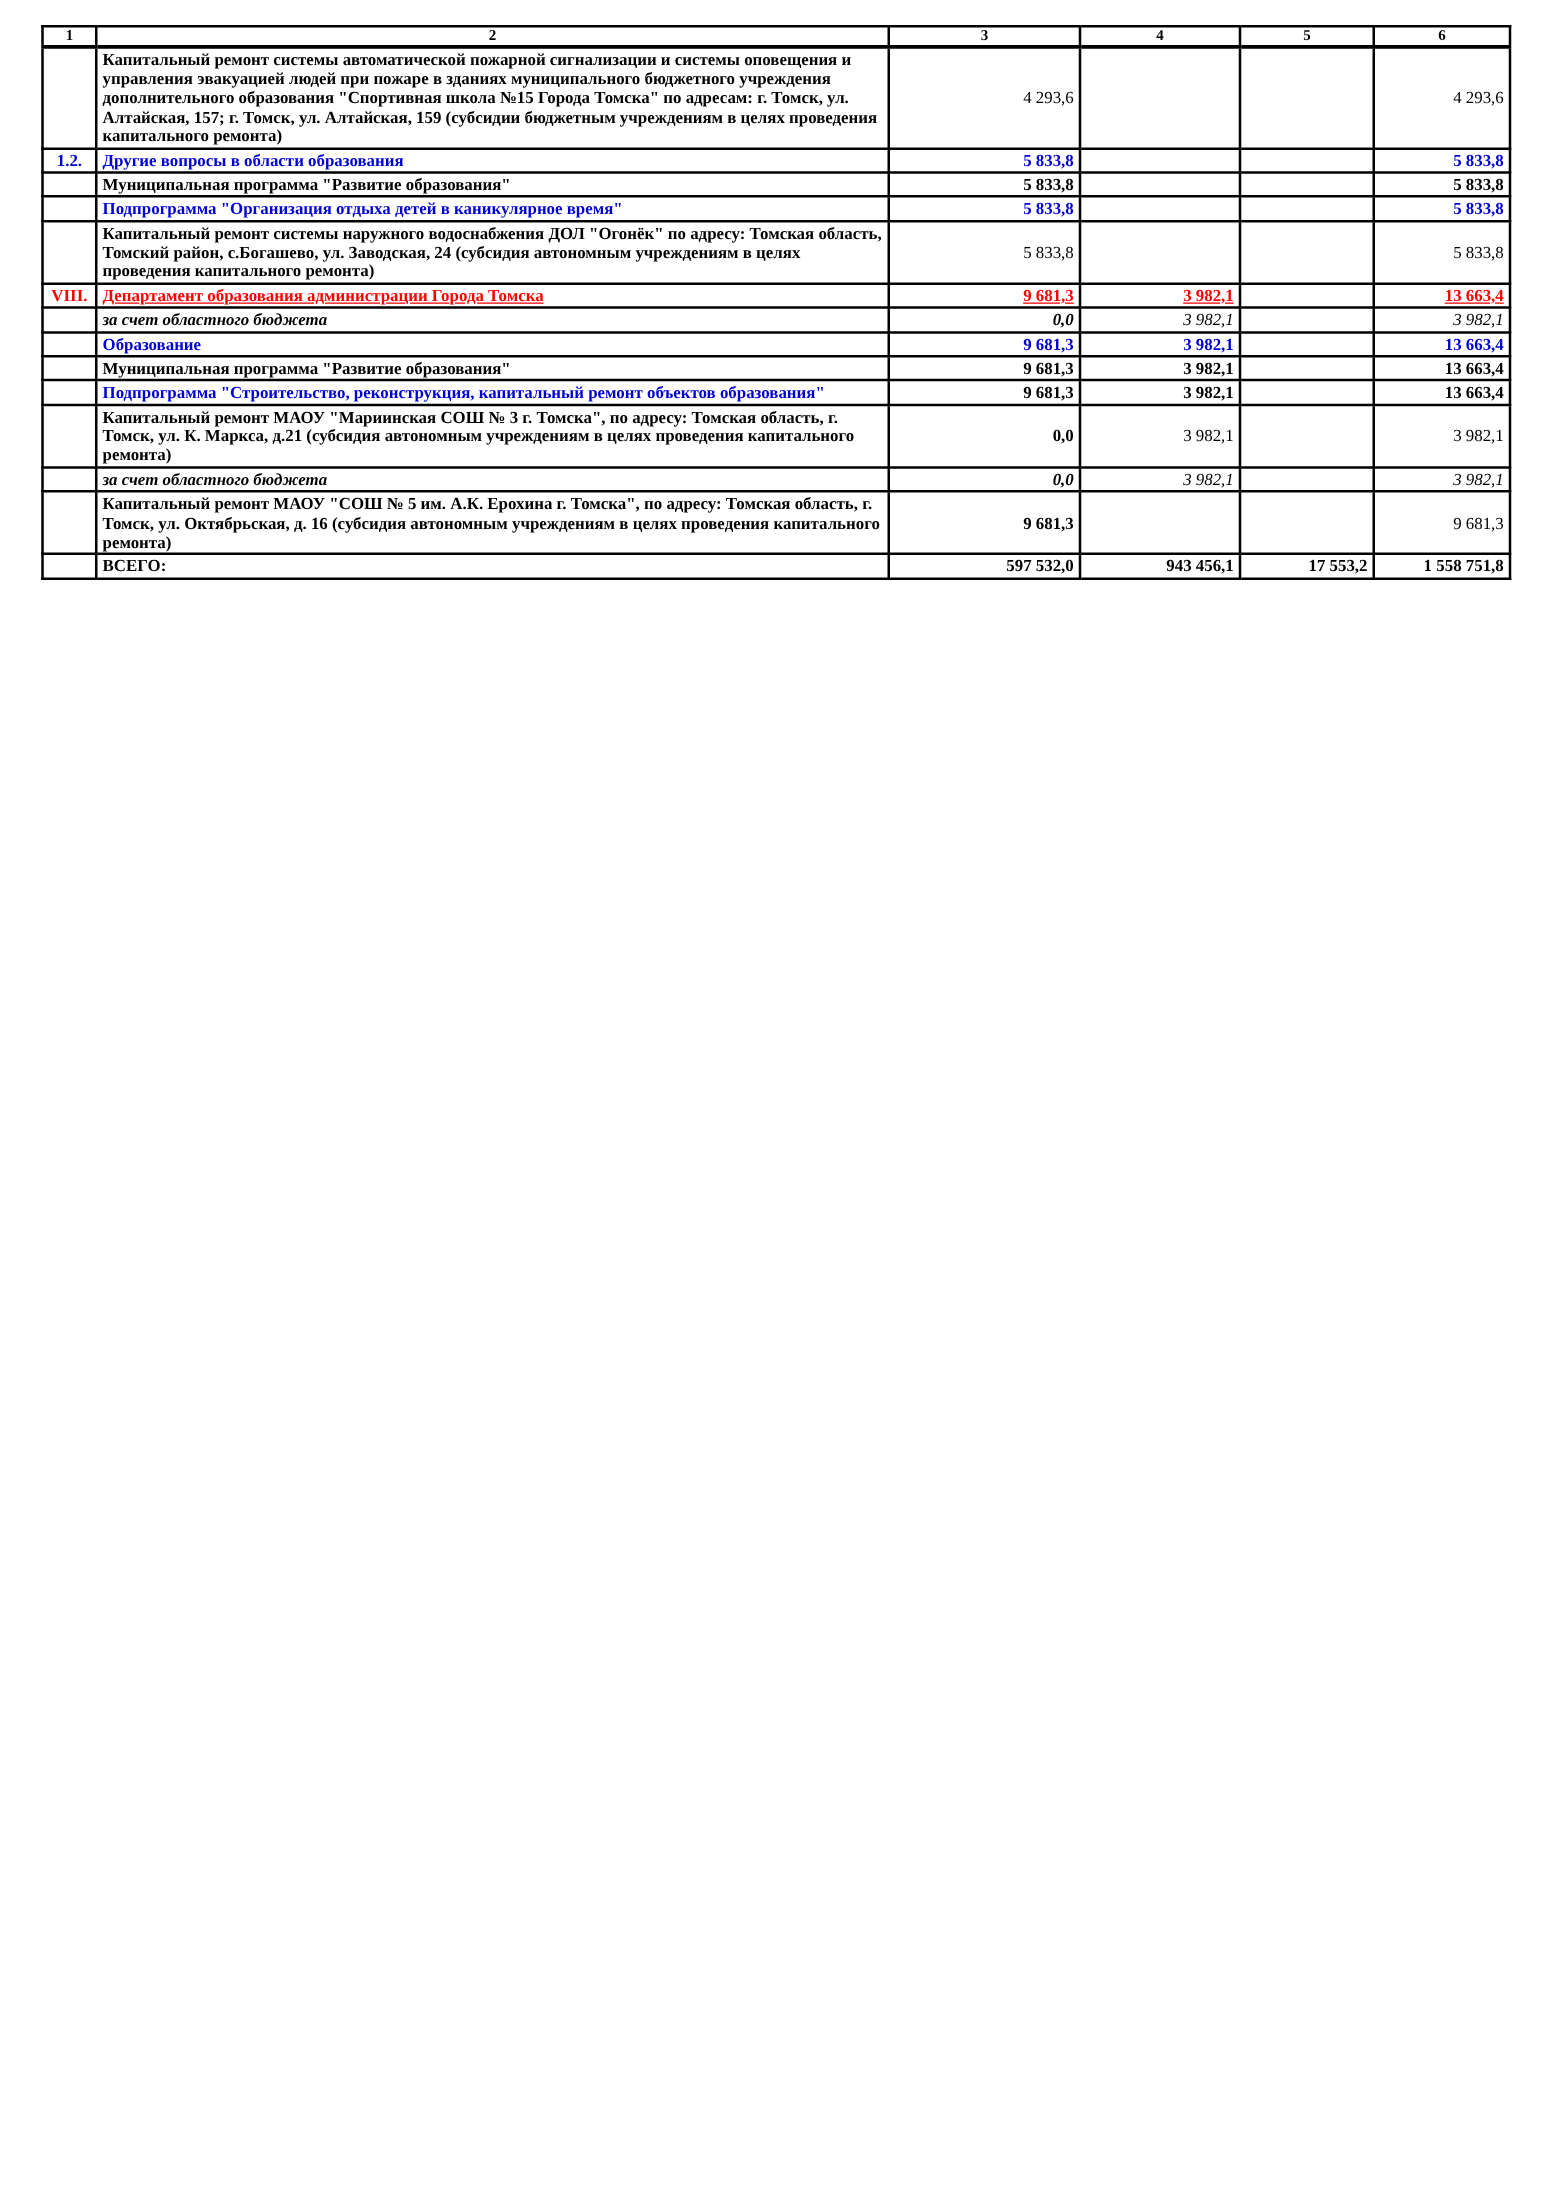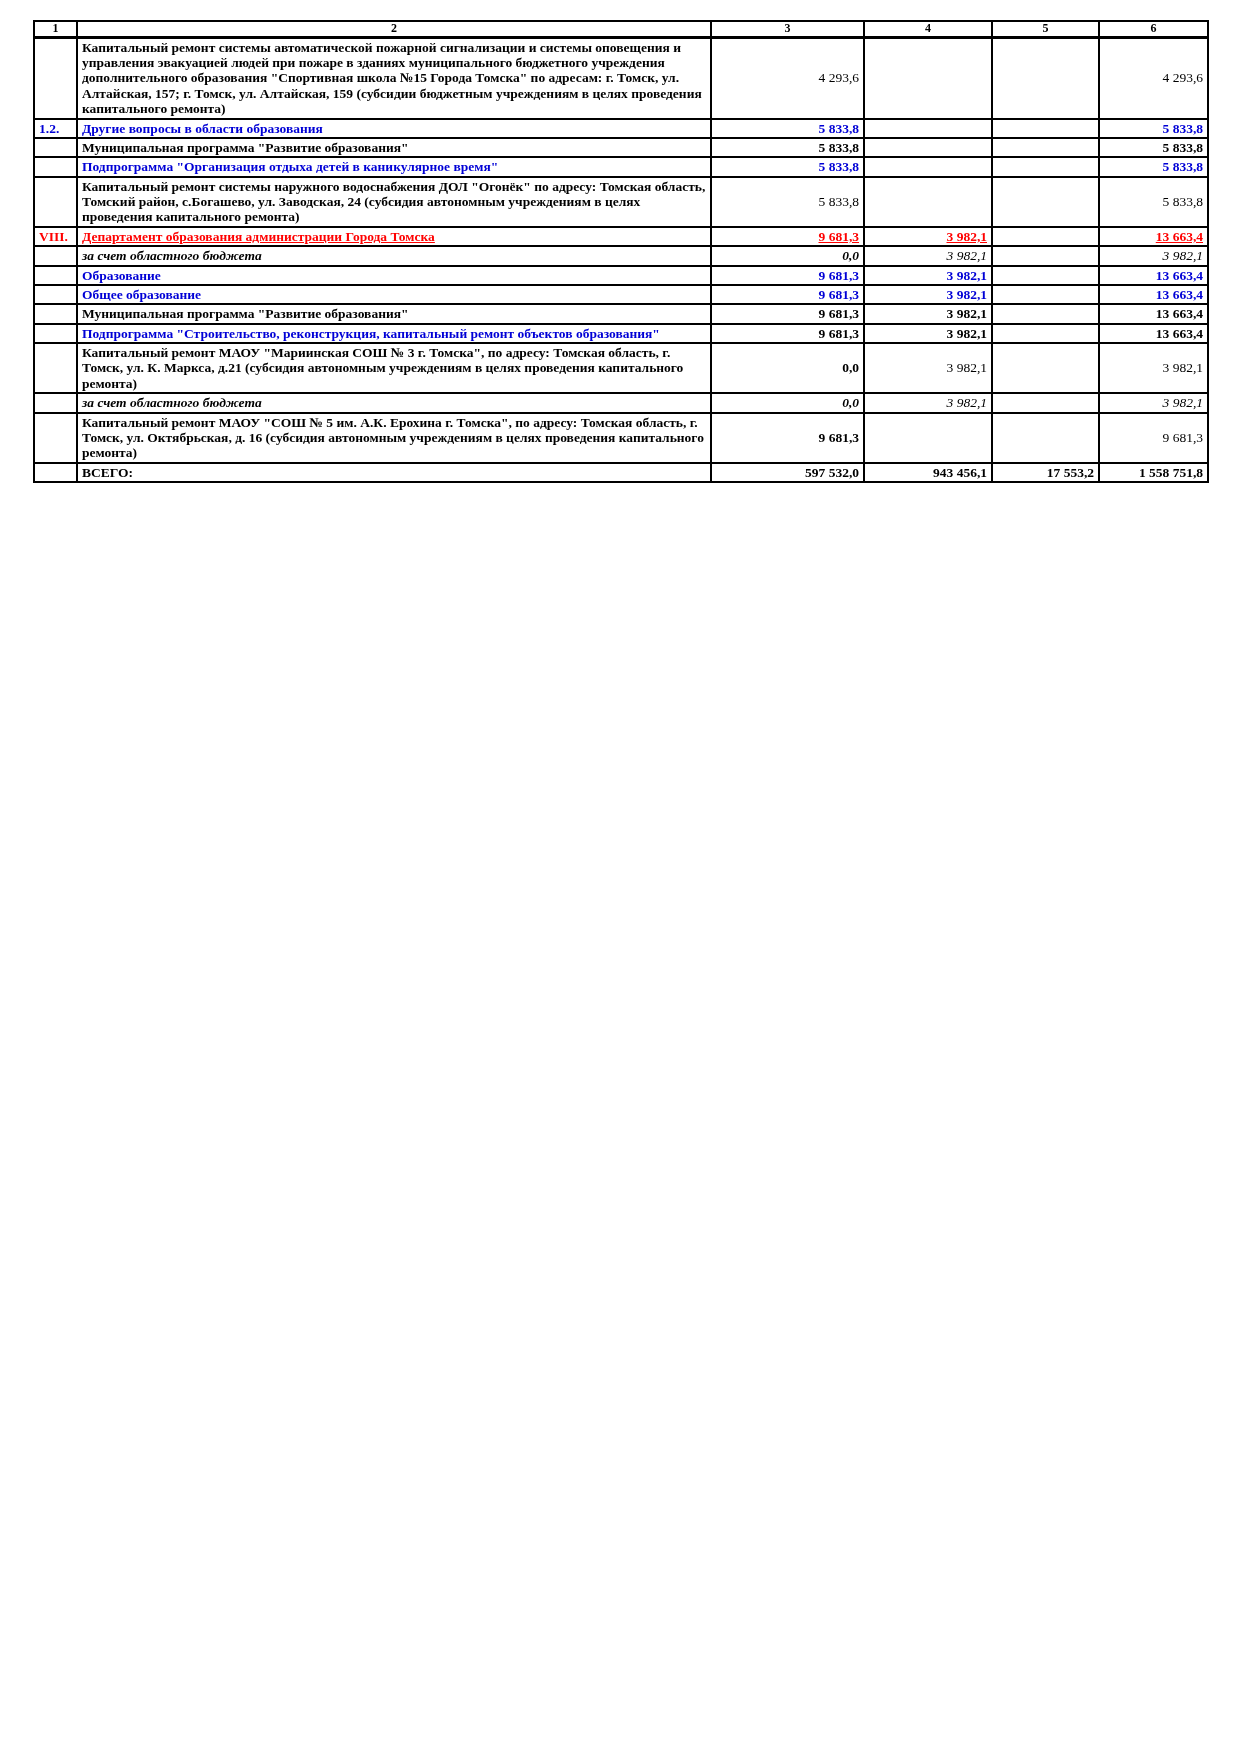--- a/index.html
+++ b/index.html
@@ -38,21 +38,21 @@
     line-height:1.25;
   }
   thead tr.hdr2 th{
     height:13px;
     padding:0 4px;
     text-align:center;
     font-weight:bold;
     font-size:12px;
     border-bottom:3px solid #000;
   }
-  td.c-num{vertical-align:top;font-weight:bold;}
+  td.c-num{text-align:center;vertical-align:top;font-weight:bold;}
   td.c-name{text-align:left;vertical-align:top;}
   td.c-val{text-align:right;vertical-align:middle;white-space:nowrap;}
   
   .b{font-weight:bold;}
   .r{font-weight:normal;}
   .i{font-style:italic;font-weight:normal;}
   .bi{font-style:italic;font-weight:bold;}
   .blue{color:var(--blue);font-weight:bold;}
   .red{color:var(--red);font-weight:bold;text-decoration:underline;margin-top:24px;}
   .nu{text-decoration:none;}
@@ -140,28 +140,20 @@
       <tr>
         <td class="c-num"></td>
         <td class="c-name blue">Образование</td>
         <td class="c-val blue">9 681,3</td>
         <td class="c-val blue">3 982,1</td>
         <td class="c-val"></td>
         <td class="c-val blue">13 663,4</td>
       </tr>
       <tr>
         <td class="c-num"></td>
-        <td class="c-name blue">Общее образование</td>
-        <td class="c-val blue">9 681,3</td>
-        <td class="c-val blue">3 982,1</td>
-        <td class="c-val"></td>
-        <td class="c-val blue">13 663,4</td>
-      </tr>
-      <tr>
-        <td class="c-num"></td>
         <td class="c-name b">Муниципальная программа "Развитие образования"</td>
         <td class="c-val b">9 681,3</td>
         <td class="c-val b">3 982,1</td>
         <td class="c-val"></td>
         <td class="c-val b">13 663,4</td>
       </tr>
       <tr>
         <td class="c-num"></td>
         <td class="c-name blue">Подпрограмма "Строительство, реконструкция, капитальный ремонт объектов образования"</td>
         <td class="c-val b">9 681,3</td>

